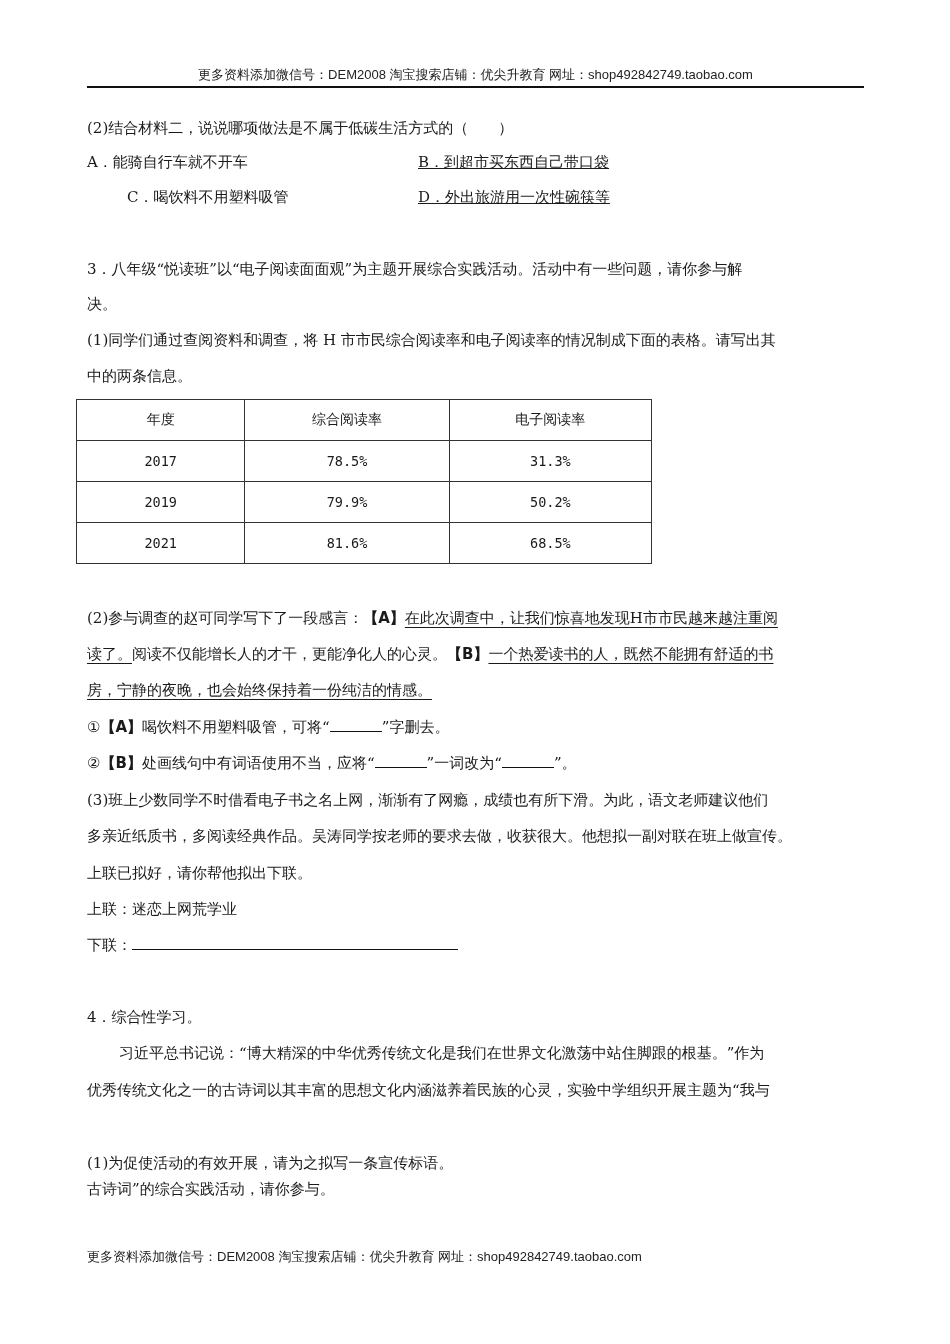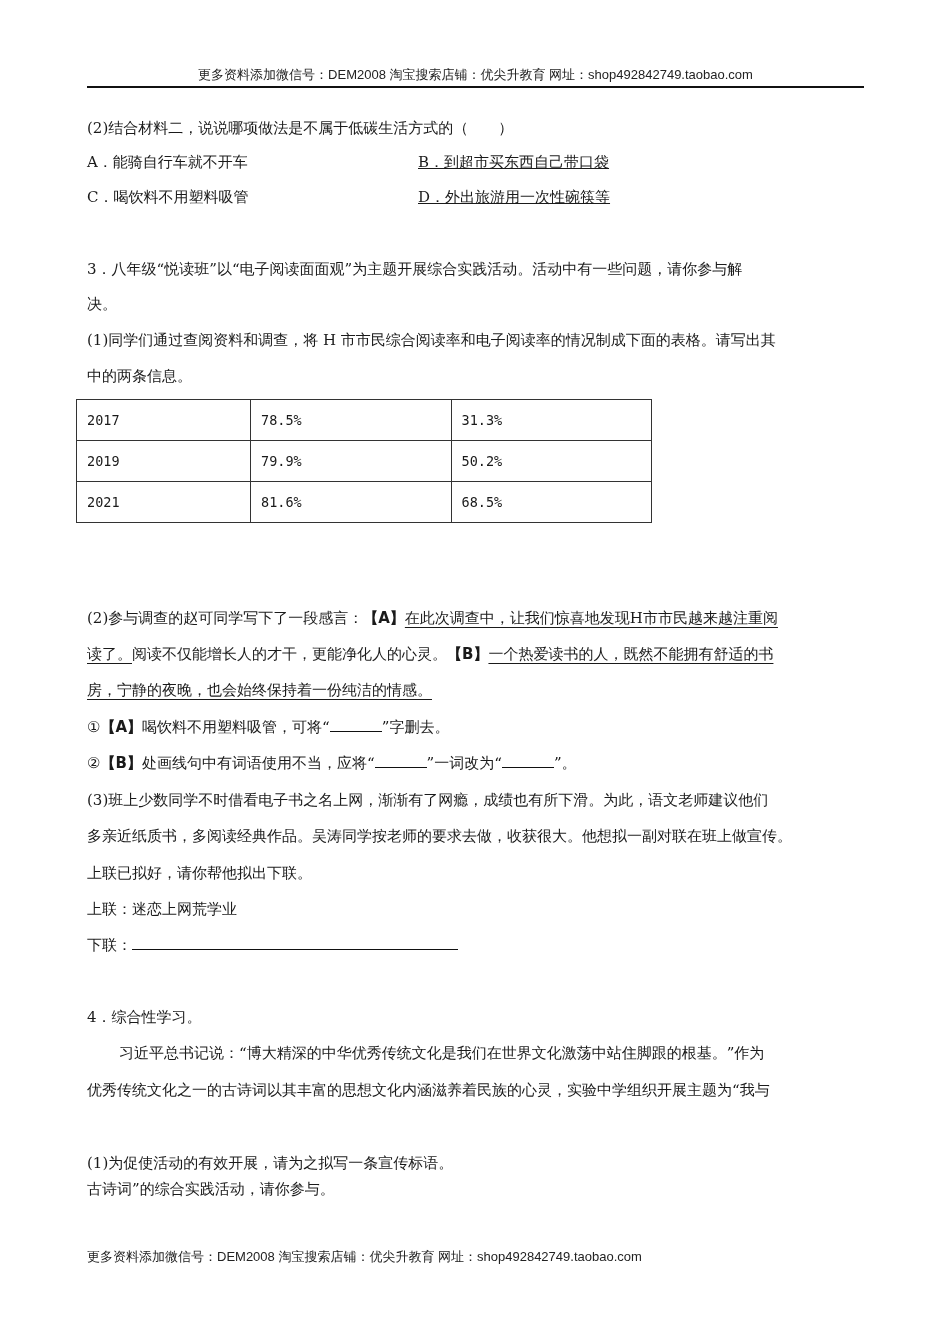--- a/index.html
+++ b/index.html
@@ -26,46 +26,51 @@
   }
   .bold { font-weight: bold; font-family: "DejaVu Sans", sans-serif; }
   table.data {
     position: absolute; left: 76px; top: 399px; width: 576px;
     border-collapse: collapse; font-size: 14px;
   }
   table.data td, table.data th {
     border: 1.5px solid #333; height: 40px; padding: 0 10px; font-weight: normal;
   }
   table.data th { text-align: center; font-size: 14px; }
-  table.data td { text-align: left; font-family: "DejaVu Sans Mono", "Liberation Mono", monospace; font-size: 13.5px; }
+  table.data td { text-align: center; font-family: "DejaVu Sans Mono", "Liberation Mono", monospace; font-size: 13.5px; }
   .c1 { width: 148px; } .c2 { width: 184px; } .c3 { width: 182px; }
   .footer {
     position: absolute; left: 87px; top: 1248px;
     font-family: "Liberation Sans", "DejaVu Sans", sans-serif; font-size: 13px; color: #222;
   }
 </style>
 </head>
 <body>
 
 <div class="header">更多资料添加微信号：DEM2008 淘宝搜索店铺：优尖升教育 网址：shop492842749.taobao.com</div>
 <div class="header-rule"></div>
 
 <div class="line" style="top:118px;">(2)结合材料二，说说哪项做法是不属于低碳生活方式的（　　）</div>
 <div class="line" style="top:152px;">A．能骑自行车就不开车</div>
 <div class="line opt-right" style="top:152px;">B．到超市买东西自己带口袋</div>
-<div class="line" style="top:187px;">C．喝饮料不用塑料吸管</div>
+<div class="line" style="top:187px;margin-left:40px;">C．喝饮料不用塑料吸管</div>
 <div class="line opt-right" style="top:187px;">D．外出旅游用一次性碗筷等</div>
 
 <div class="line" style="top:259px;">3．八年级“悦读班”以“电子阅读面面观”为主题开展综合实践活动。活动中有一些问题，请你参与解</div>
 <div class="line" style="top:294px;">决。</div>
 <div class="line" style="top:330px;">(1)同学们通过查阅资料和调查，将 H 市市民综合阅读率和电子阅读率的情况制成下面的表格。请写出其</div>
 <div class="line" style="top:366px;">中的两条信息。</div>
 
 <table class="data">
   <tbody>
+      <tr>
+    <th class="c1">年度</th>
+    <th class="c2">综合阅读率</th>
+    <th class="c3">电子阅读率</th>
+  </tr>
   <tr>
     <td>2017</td>
     <td>78.5%</td>
     <td>31.3%</td>
   </tr>
   <tr>
     <td>2019</td>
     <td>79.9%</td>
     <td>50.2%</td>
   </tr>

